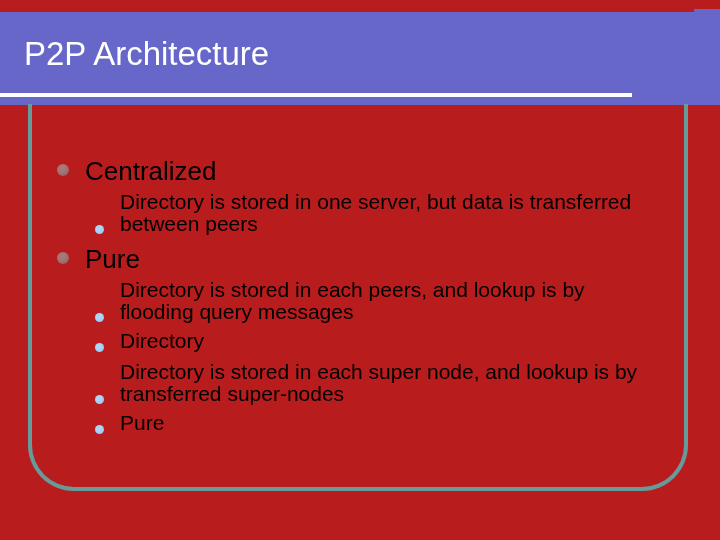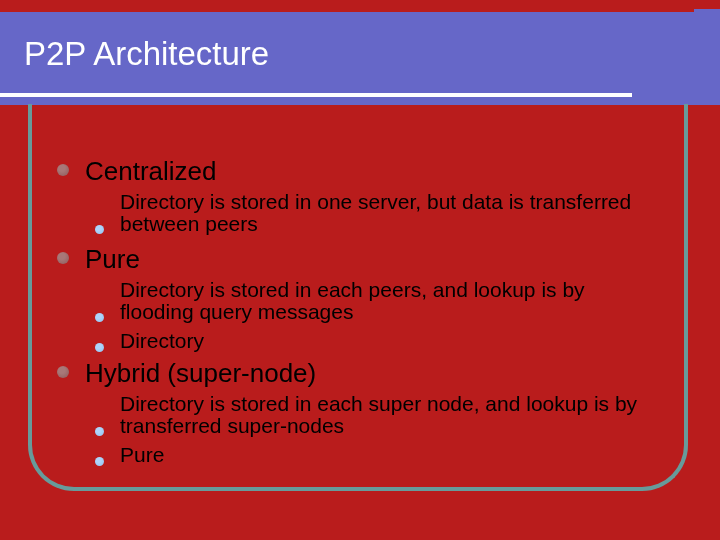--- a/index.html
+++ b/index.html
@@ -145,24 +145,20 @@
       <span class="sub-bullet"></span>
       <span class="sub-text">Directory is stored in each peers, and lookup is by flooding query messages</span>
     </div>
     <div class="sub-item">
       <span class="sub-bullet"></span>
       <span class="sub-text">Directory</span>
     </div>
   </div>
 
   <div class="section sec-3">
-    <div class="heading-row">
-      <span class="main-bullet"></span>
-      <span class="heading-text">Hybrid (super-node)</span>
-    </div>
     <div class="sub-item first">
       <span class="sub-bullet"></span>
       <span class="sub-text">Directory is stored in each super node, and lookup is by transferred super-nodes</span>
     </div>
     <div class="sub-item">
       <span class="sub-bullet"></span>
       <span class="sub-text">Pure</span>
     </div>
   </div>
 

